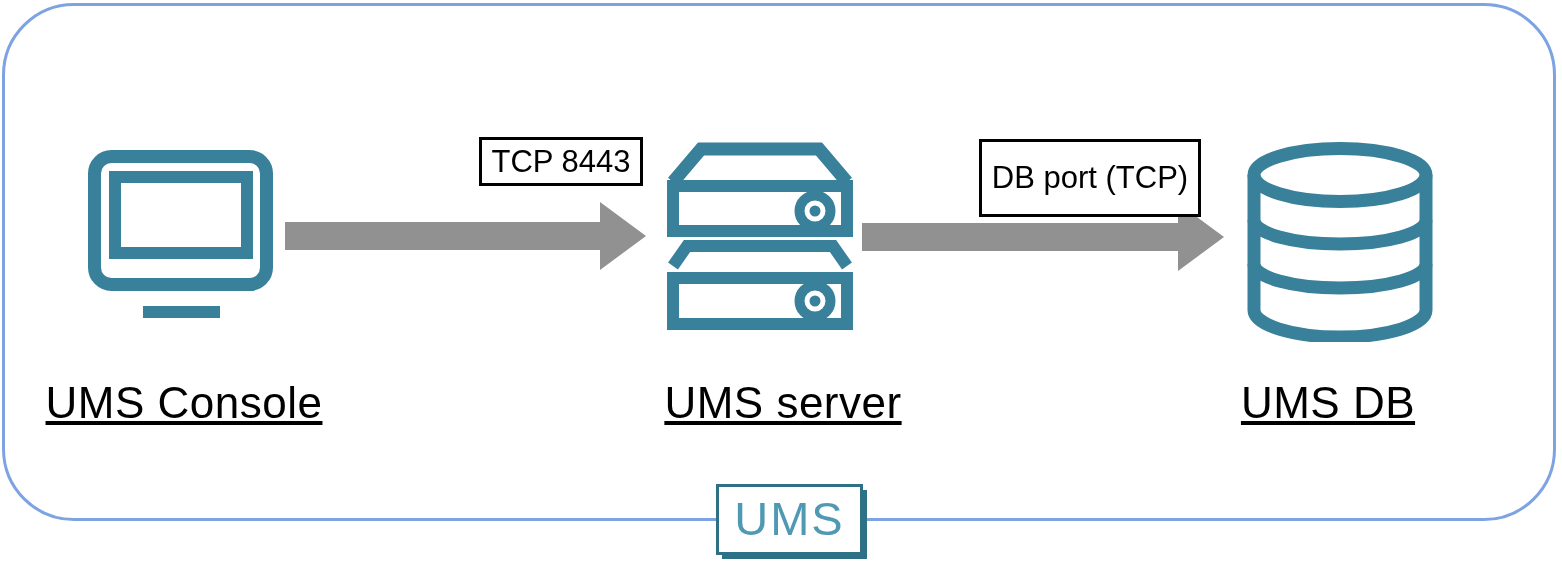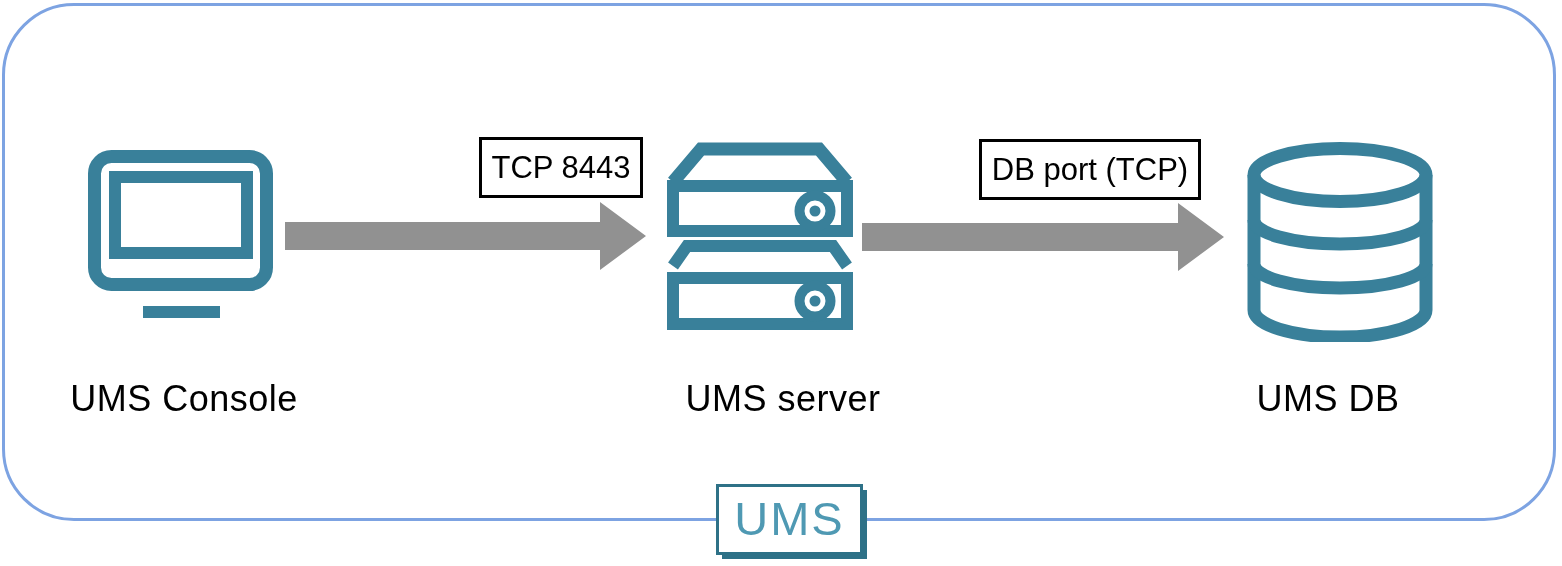--- a/index.html
+++ b/index.html
@@ -8,22 +8,22 @@
     font-family:"Liberation Sans", sans-serif;
   }
   .frame{
     position:absolute;left:2px;top:3px;width:1554px;height:518px;box-sizing:border-box;
     border:3px solid var(--frame-blue,#7DA3E2);border-radius:72px;background:transparent;
   }
   .icon-svg{position:absolute;color:var(--icon-teal,#39809A);}
   .arrow-layer{position:absolute;left:0;top:0;width:1562px;height:566px;}
   .arrow-layer polygon{fill:var(--arrow-gray,#919191);}
   .node-label{
-    position:absolute;width:300px;text-align:center;font-size:36px;color:#000;
-    letter-spacing:0.5px;white-space:nowrap;
+    position:absolute;width:300px;text-align:center;font-size:44px;color:#000;
+    letter-spacing:0.5px;white-space:nowrap;text-decoration:underline;
   }
   .conn-label{
     position:absolute;box-sizing:border-box;border:3px solid var(--label-border,#000000);
     background:#fff;display:flex;align-items:center;justify-content:center;
     font-size:31px;color:#000;white-space:nowrap;
   }
   .logo-box{
     position:absolute;left:685px;top:484px;width:147px;height:71px;box-sizing:border-box;
     border:3px solid var(--logo-border,#2E7187);background:#fff;
     box-shadow:5px 5px 0 -1px var(--logo-border,#2E7187);
@@ -66,20 +66,20 @@
     <path d="M 10 78 A 86 24 0 0 0 182 78" fill="none" stroke="currentColor" stroke-width="13"></path>
     <path d="M 10 122 A 86 24 0 0 0 182 122" fill="none" stroke="currentColor" stroke-width="13"></path>
   </svg>
   <div class="node-label" style="left:1178px;top:378px;">UMS DB</div>
 
   <svg class="arrow-layer" viewBox="0 0 1562 566">
     <polygon points="285,222 600,222 600,202 646,236 600,270 600,250 285,250"></polygon>
     <polygon points="862,223 1178,223 1178,203 1224,237 1178,271 1178,251 862,251"></polygon>
   </svg>
 
-  <div class="conn-label" style="left:479px;top:137px;width:164px;height:61px;">TCP 8443</div>
-  <div class="conn-label" style="left:979px;top:139px;width:222px;height:61px;">DB port (TCP)</div>
+  <div class="conn-label" style="left:479px;top:137px;width:164px;height:49px;">TCP 8443</div>
+  <div class="conn-label" style="left:979px;top:139px;width:222px;height:78px;">DB port (TCP)</div>
 
   <div class="logo-box">
     <span class="logo-text">UMS</span>
   </div>
 
 </div>
 
 </body></html>

